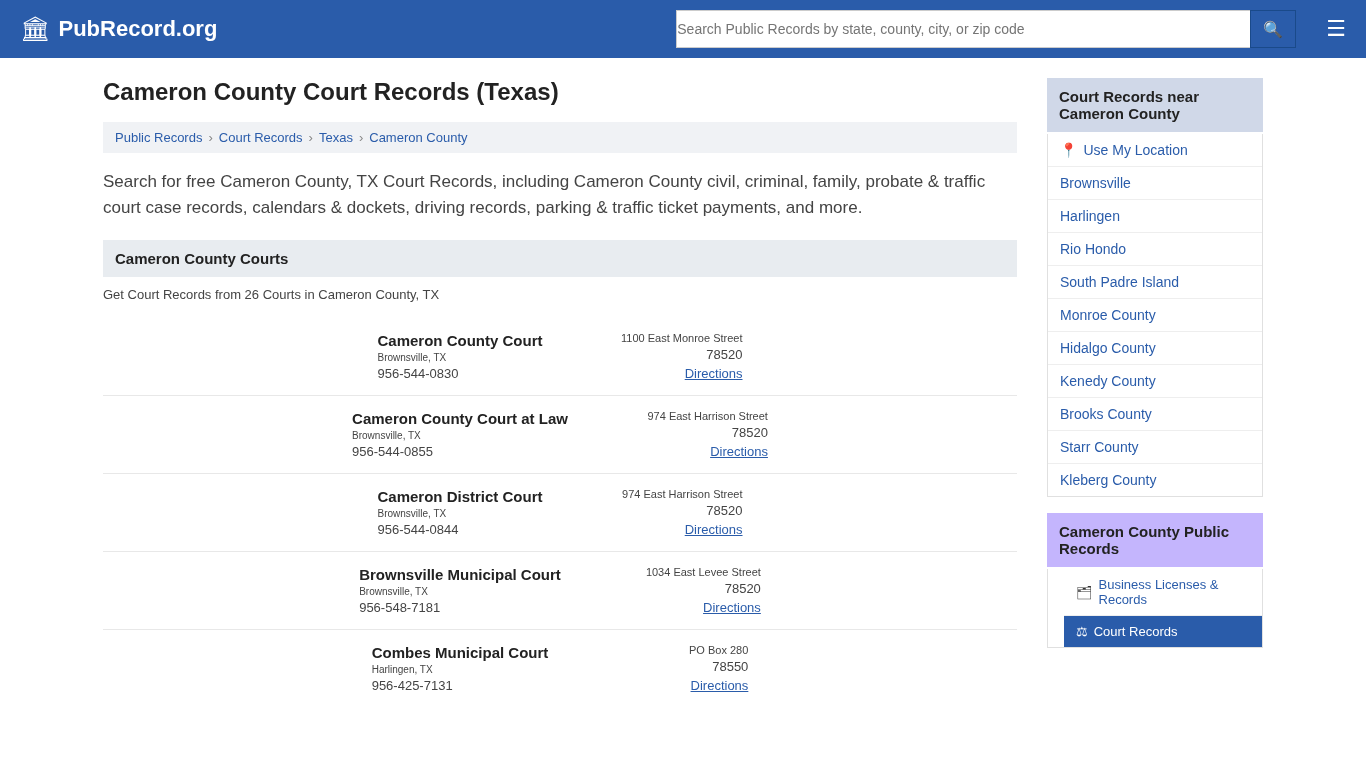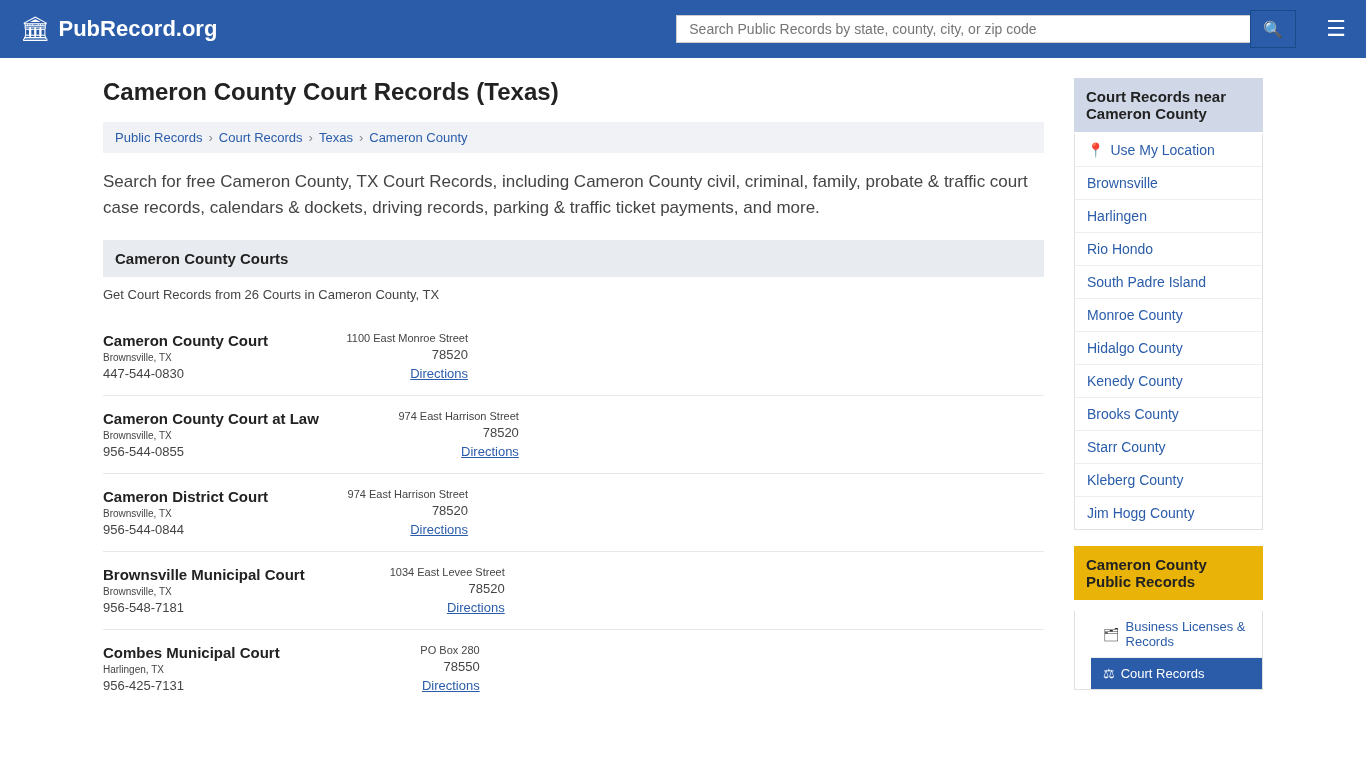--- a/index.html
+++ b/index.html
@@ -30,26 +30,26 @@
     }
     .search-area {
       flex: 1;
       display: flex;
       align-items: center;
       max-width: 620px;
       margin-left: auto;
     }
     .search-input {
       flex: 1;
-      padding: 8px 12px;
+      padding: 8px 0;
       font-size: 14px;
       border: 1px solid #ccc;
       border-right: none;
       outline: none;
-      height: 28px;
+      height: 38px;
     }
     .search-btn {
       background: #2a5caa;
       border: 1px solid #1a4a8a;
       color: #fff;
       padding: 0 12px;
       height: 38px;
       cursor: pointer;
       font-size: 16px;
       display: flex;
@@ -122,21 +122,21 @@
 
     .courts-count {
       font-size: 13px;
       color: #444;
       margin-bottom: 16px;
     }
 
     
     .court-entry {
       display: flex;
-      justify-content: flex-start;
+      justify-content: center;
       padding: 14px 0;
       border-bottom: 1px solid #e8e8e8;
     }
     .court-entry:last-child { border-bottom: none; }
 
     .court-left {}
     .court-name {
       font-size: 15px;
       font-weight: bold;
       color: #222;
@@ -168,21 +168,21 @@
     }
     .directions-link {
       color: #2a5caa;
       text-decoration: underline;
       font-size: 13px;
       cursor: pointer;
     }
 
     
     .sidebar {
-      width: 189px;
+      width: 216px;
       flex-shrink: 0;
     }
 
     .sidebar-section-title {
       background: #d0d8e8;
       padding: 10px 12px;
       font-size: 15px;
       font-weight: bold;
       color: #222;
       margin-bottom: 2px;
@@ -214,26 +214,26 @@
       padding: 8px 12px;
       border-bottom: 1px solid #eee;
       font-size: 14px;
     }
     .location-pin {
       color: #222;
       font-size: 14px;
     }
 
     .sidebar-public-records {
-      background: #eab308;
+      background: #c4b5fd;
       padding: 10px 12px;
       font-size: 15px;
       font-weight: bold;
       color: #222;
-      margin-bottom: 11px;
+      margin-bottom: 2px;
     }
 
     .pub-records-list {
       list-style: none;
       border: 1px solid #e0e0e0;
       border-top: none;
       padding-left: 16px;
     }
     .pub-records-list li {
       padding: 8px 12px;
@@ -297,21 +297,21 @@
 
     <div class="section-header">Cameron County Courts</div>
     <p class="courts-count">Get Court Records from 26 Courts in Cameron County, TX</p>
 
     <div>
 
       <div class="court-entry">
         <div class="court-left">
           <div class="court-name">Cameron County Court</div>
           <div class="court-city">Brownsville, TX</div>
-          <div class="court-phone">447-544-0830</div>
+          <div class="court-phone">956-544-0830</div>
         </div>
         <div class="court-right">
           <div class="court-address">1100 East Monroe Street</div>
           <div class="court-zip">78520</div>
           <a class="directions-link" href="#">Directions</a>
         </div>
       </div>
 
       <div class="court-entry">
         <div class="court-left">
@@ -380,21 +380,20 @@
       <li><a href="#">Brownsville</a></li>
       <li><a href="#">Harlingen</a></li>
       <li><a href="#">Rio Hondo</a></li>
       <li><a href="#">South Padre Island</a></li>
       <li><a href="#">Monroe County</a></li>
       <li><a href="#">Hidalgo County</a></li>
       <li><a href="#">Kenedy County</a></li>
       <li><a href="#">Brooks County</a></li>
       <li><a href="#">Starr County</a></li>
       <li><a href="#">Kleberg County</a></li>
-      <li><a href="#">Jim Hogg County</a></li>
     </ul>
 
     <div class="sidebar-public-records">Cameron County Public Records</div>
 
     <ul class="pub-records-list">
       <li>
         <span class="icon-briefcase"></span>
         <a href="#">Business Licenses &amp; Records</a>
       </li>
       <li class="active-item">

